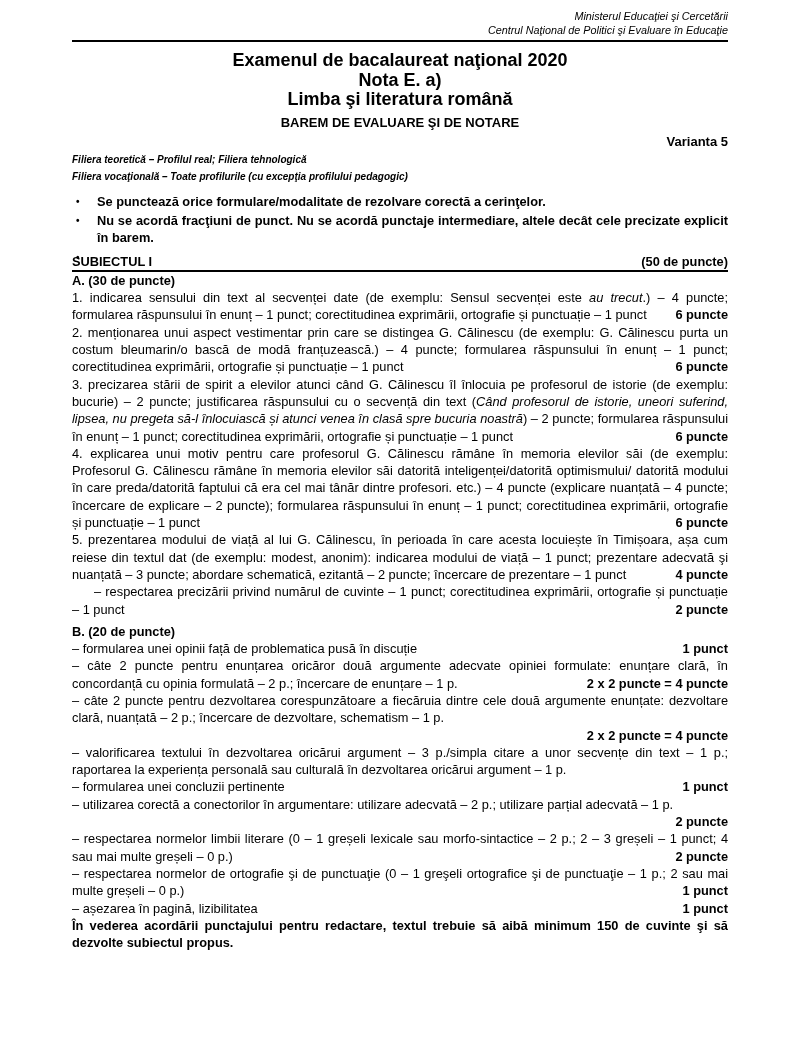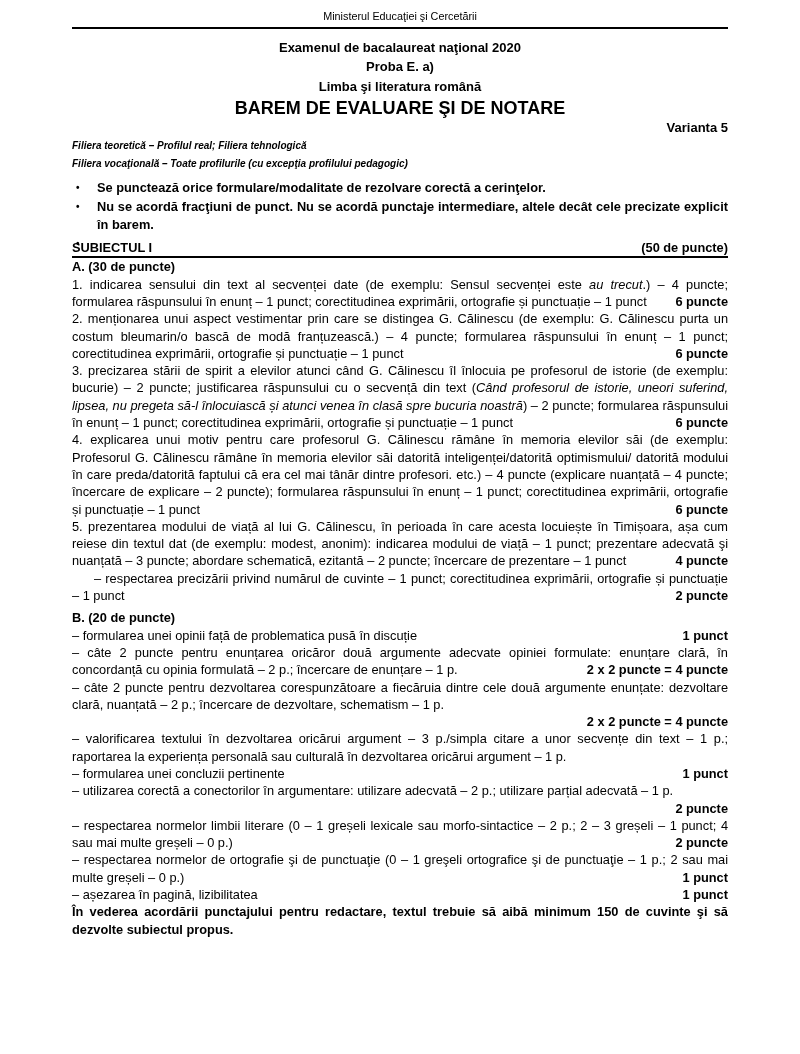--- a/index.html
+++ b/index.html
@@ -10,36 +10,37 @@
     box-sizing: border-box;
     padding: 10px 72px 0 72px;
     background: #ffffff;
     color: #000000;
     font-family: "Liberation Sans", "DejaVu Sans", sans-serif;
     font-size: 12.8px;
     line-height: 17.3px;
     overflow: hidden;
   }
   .doc-header {
-    text-align: center;
+    text-align: right;
     font-size: 10.8px;
     line-height: 13.5px;
+    font-style: italic;
   }
   .header-rule {
     border-bottom: 2px solid #000;
     margin-top: 3px;
     height: 0;
   }
   .title-block {
     text-align: center;
     font-weight: bold;
     margin-top: 9px;
   }
-  .title-block .t1 { font-size: 13px; line-height: 19.5px; }
-  .title-block .t2 { font-size: 18px; line-height: 21px; margin-top: 2px; }
+  .title-block .t1 { font-size: 18px; line-height: 19.5px; }
+  .title-block .t2 { font-size: 13px; line-height: 21px; margin-top: 2px; }
   .variant {
     text-align: right;
     font-weight: bold;
     font-size: 13px;
     line-height: 18px;
   }
   .filiera {
     font-weight: bold;
     font-style: italic;
     font-size: 10px;
@@ -98,26 +99,27 @@
   }
   em { }
 </style>
 </head>
 <body>
 
 <div class="page">
 
   <div class="doc-header">
     <div>Ministerul Educaţiei şi Cercetării</div>
+    <div>Centrul Naţional de Politici şi Evaluare în Educaţie</div>
   </div>
   <div class="header-rule"></div>
 
   <div class="title-block">
     <div class="t1">Examenul de bacalaureat naţional 2020</div>
-    <div class="t1">Proba E. a)</div>
+    <div class="t1">Nota E. a)</div>
     <div class="t1">Limba şi literatura română</div>
     <div class="t2">BAREM DE EVALUARE ŞI DE NOTARE</div>
   </div>
   <div class="variant">Varianta 5</div>
 
   <div class="filiera">
     <div>Filiera teoretică – Profilul real; Filiera tehnologică</div>
     <div>Filiera vocaţională – Toate profilurile (cu excepţia profilului pedagogic)</div>
   </div>
 

